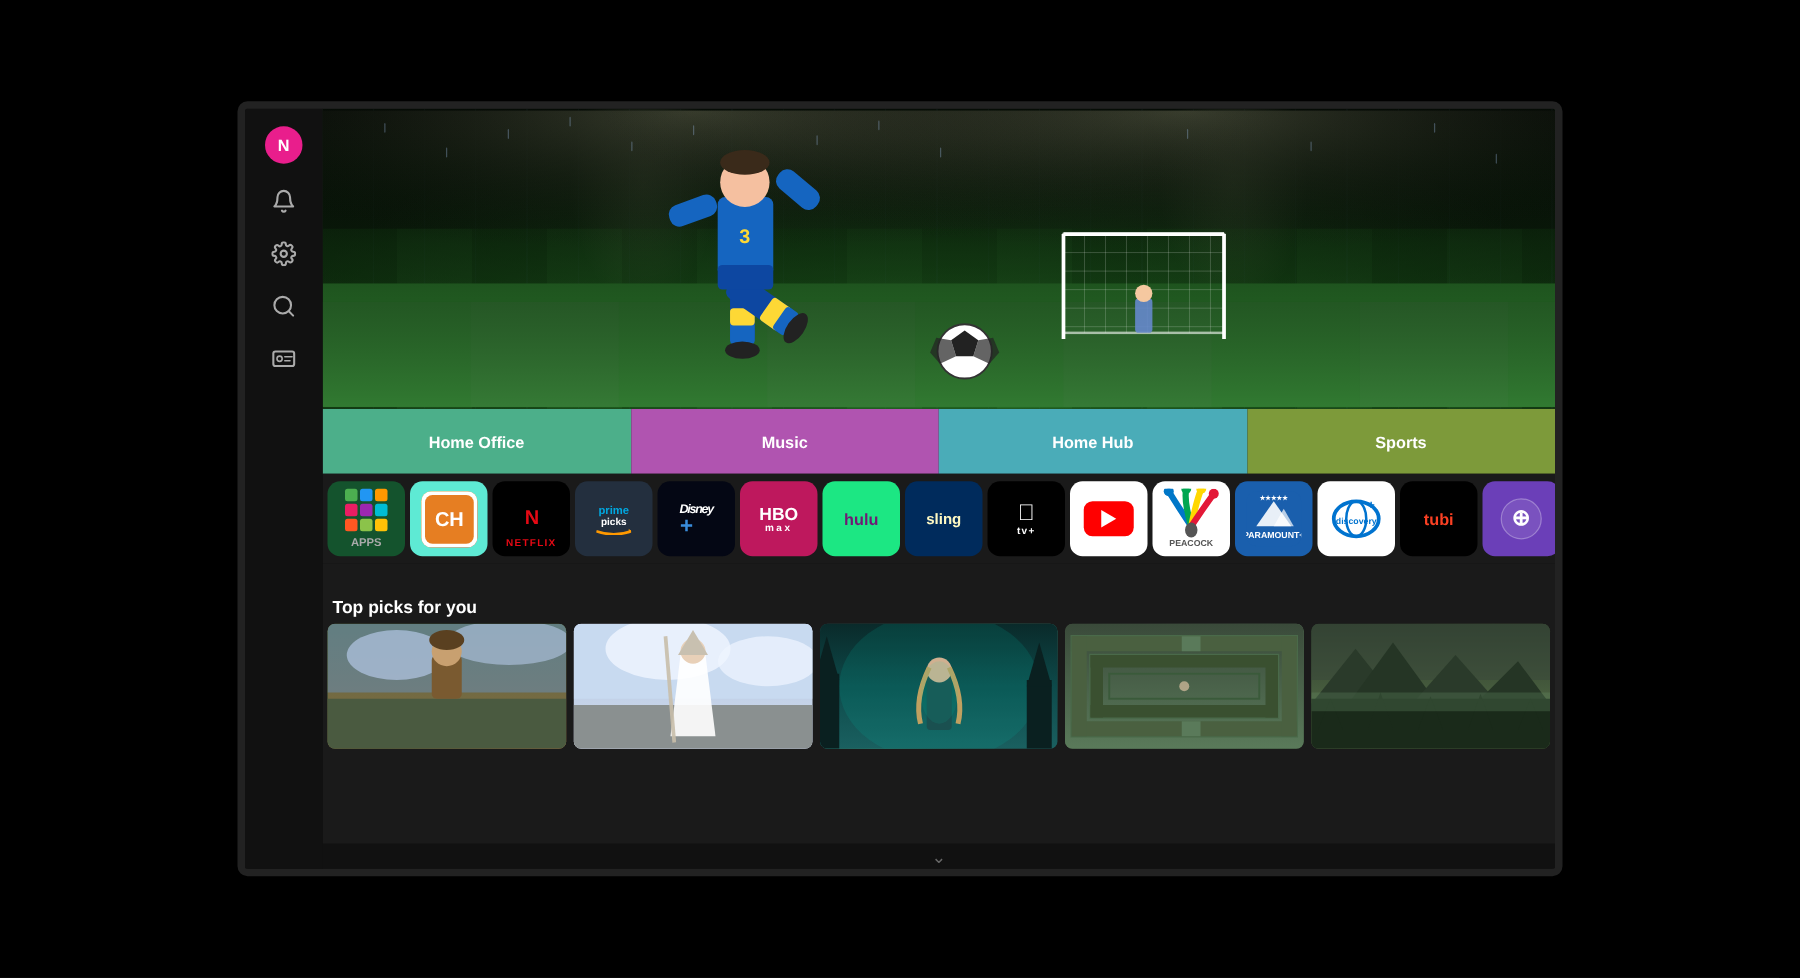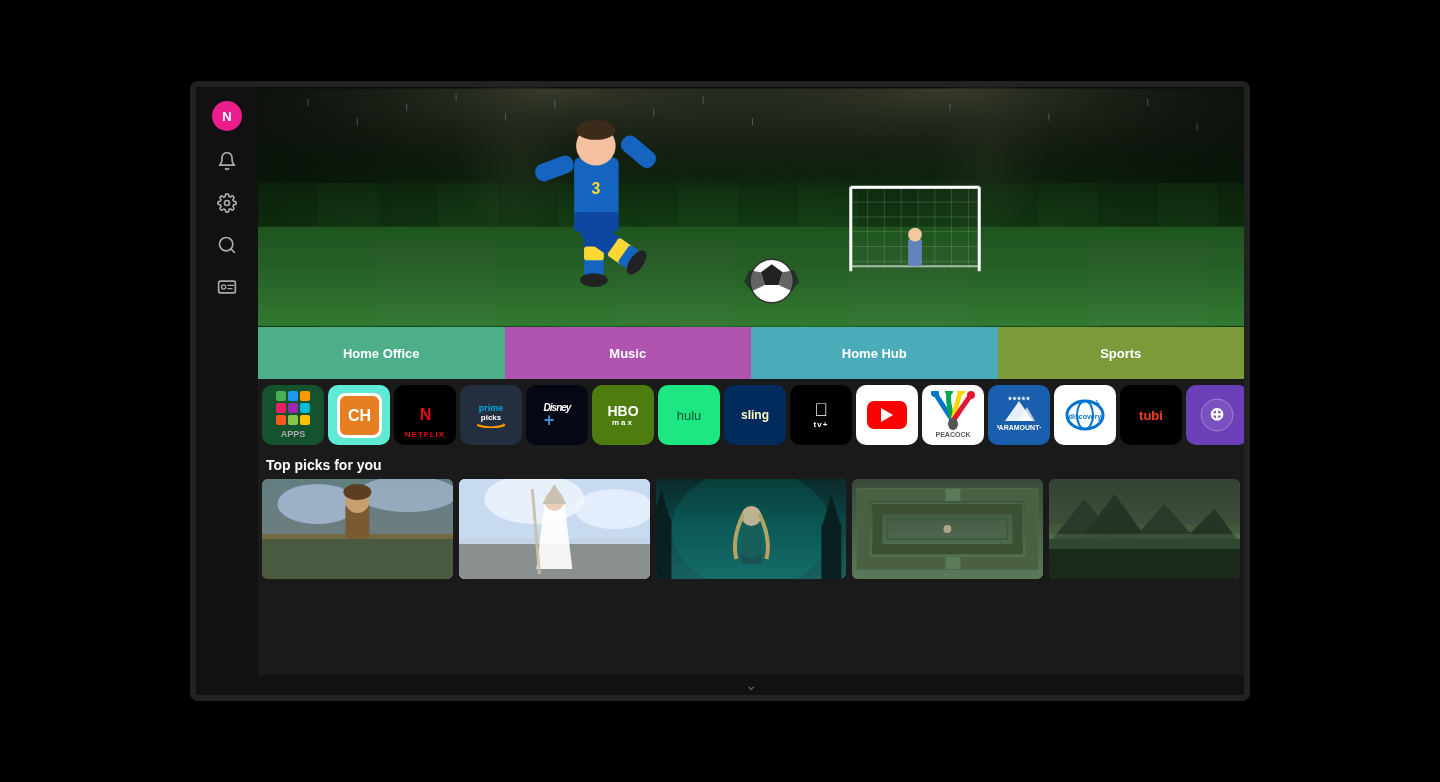--- a/index.html
+++ b/index.html
@@ -136,21 +136,21 @@
       overflow: hidden;
     }
     
     .app-apps { background: #14532d; flex-direction: column; gap: 2px; }
     .apps-grid { display: grid; grid-template-columns: repeat(3,10px); grid-template-rows: repeat(3,10px); gap: 2px; }
     .apps-dot { width: 10px; height: 10px; border-radius: 2px; background: #4caf50; }
     .app-channel { background: #5eead4; }
     .app-netflix { background: #000; color: #e50914; font-size: 14px; font-weight: 900; letter-spacing: -1px; }
     .app-prime { background: #232f3e; color: #fff; font-size: 8px; text-align: center; }
     .app-disney { background: #040714; color: #3a8cdb; font-size: 9px; font-weight: 900; }
-    .app-hbo { background: #4d7c0f; color: #fff; font-size: 9px; font-weight: bold; }
+    .app-hbo { background: #be185d; color: #fff; font-size: 9px; font-weight: bold; }
     .app-hulu { background: #1ce783; color: #fff; font-size: 12px; font-weight: 900; }
     .app-sling { background: #002b5c; color: #fff; font-size: 12px; font-weight: bold; }
     .app-appletv { background: #000; color: #fff; font-size: 9px; font-weight: bold; }
     .app-youtube { background: #fff; }
     .app-peacock { background: #fff; }
     .app-paramount { background: #1a5fad; color: #fff; font-size: 8px; text-align: center; }
     .app-discovery { background: #fff; }
     .app-tubi { background: #000; color: #fa4023; font-size: 12px; font-weight: 900; }
     .app-last { background: #6b3fb8; }
     
@@ -159,20 +159,21 @@
       background: #1a1a1a;
       padding: 6px 4px 0 4px;
       overflow: hidden;
     }
     .top-picks-label {
       color: #fff;
       font-size: 14px;
       font-weight: 600;
       margin-bottom: 6px;
       padding-left: 4px;
+      margin-top: 20px;
     }
     .picks-row {
       display: flex;
       flex-direction: row;
       gap: 6px;
       height: 100px;
     }
     .pick-item {
       flex: 1;
       border-radius: 6px;
@@ -565,21 +566,21 @@
       </div>
 
       <div class="app-item app-hbo">
         <div class="hbo-inner">
           <span class="hbo-top">HBO</span>
           <span class="hbo-max">max</span>
         </div>
       </div>
 
       <div class="app-item app-hulu">
-        <span style="color:#14532d;font-size:13px;font-weight:400">hulu</span>
+        <span style="color:#701a75;font-size:13px;font-weight:700">hulu</span>
       </div>
 
       <div class="app-item app-sling">
         <span style="color:#fef9c3;font-size:12px;font-weight:bold">sling</span>
       </div>
 
       <div class="app-item app-appletv">
         <div class="apple-inner">
           <span class="apple-logo"></span>
           <span class="apple-tv-text">tv+</span>

